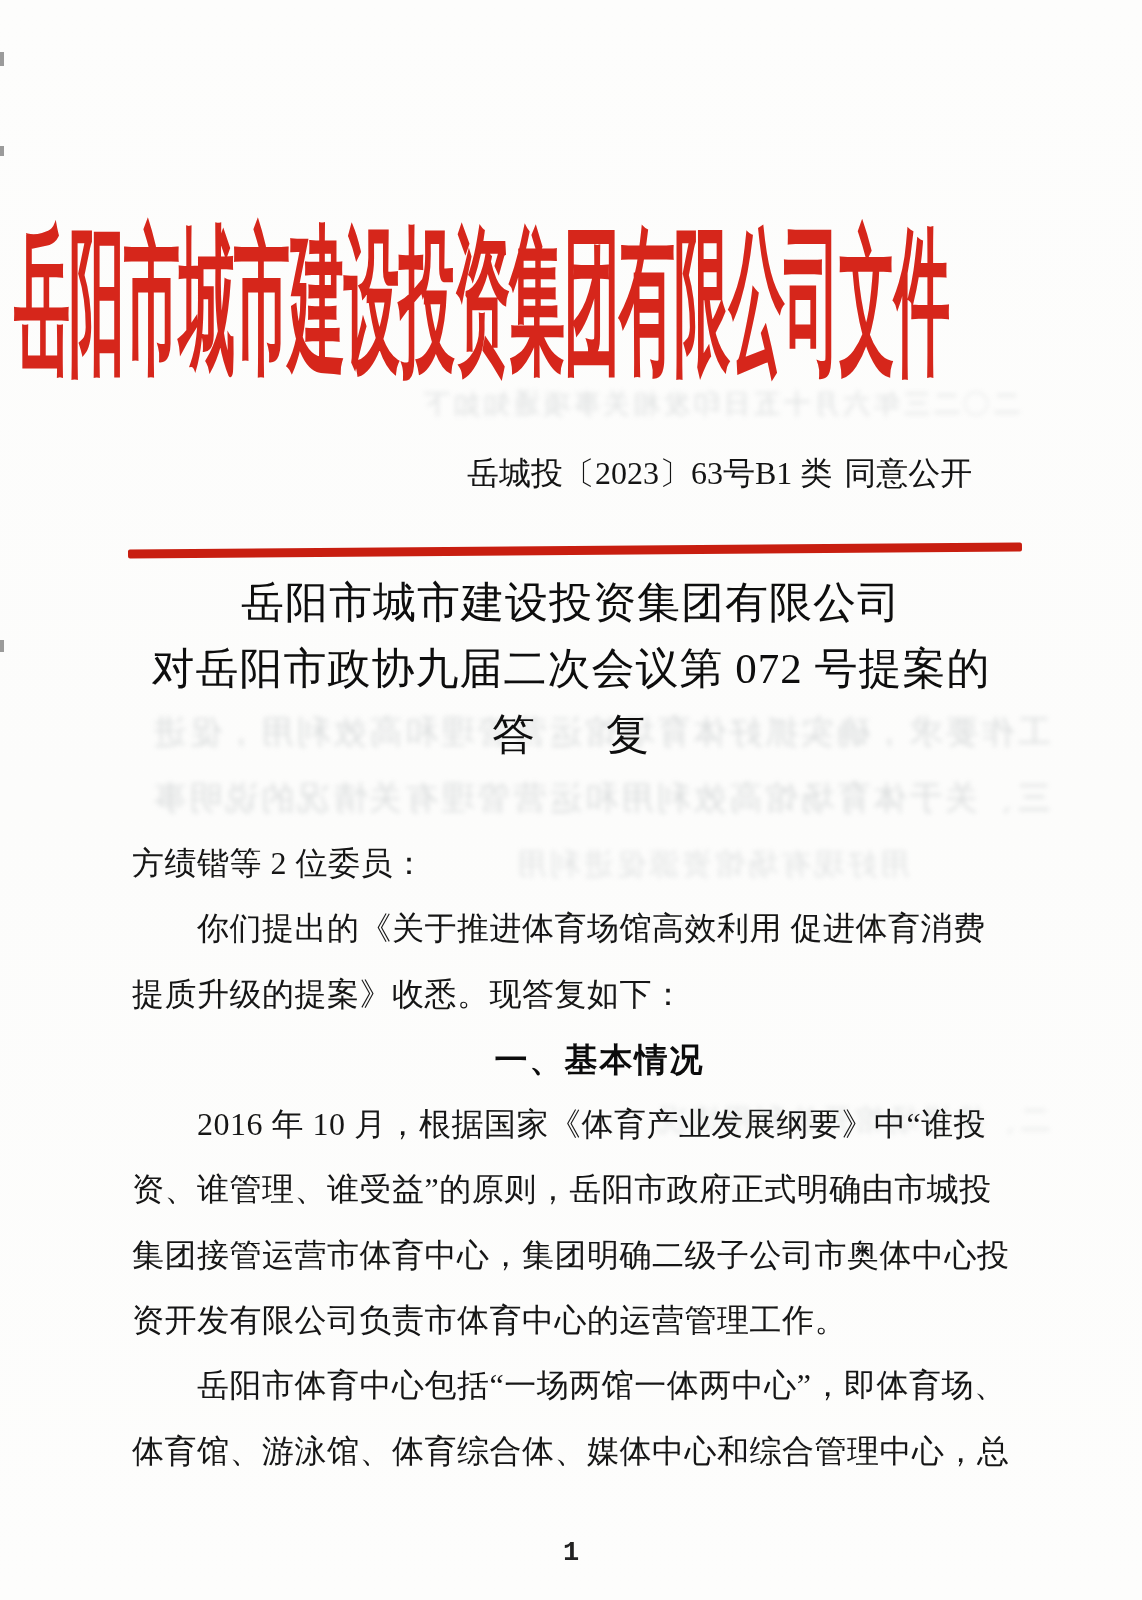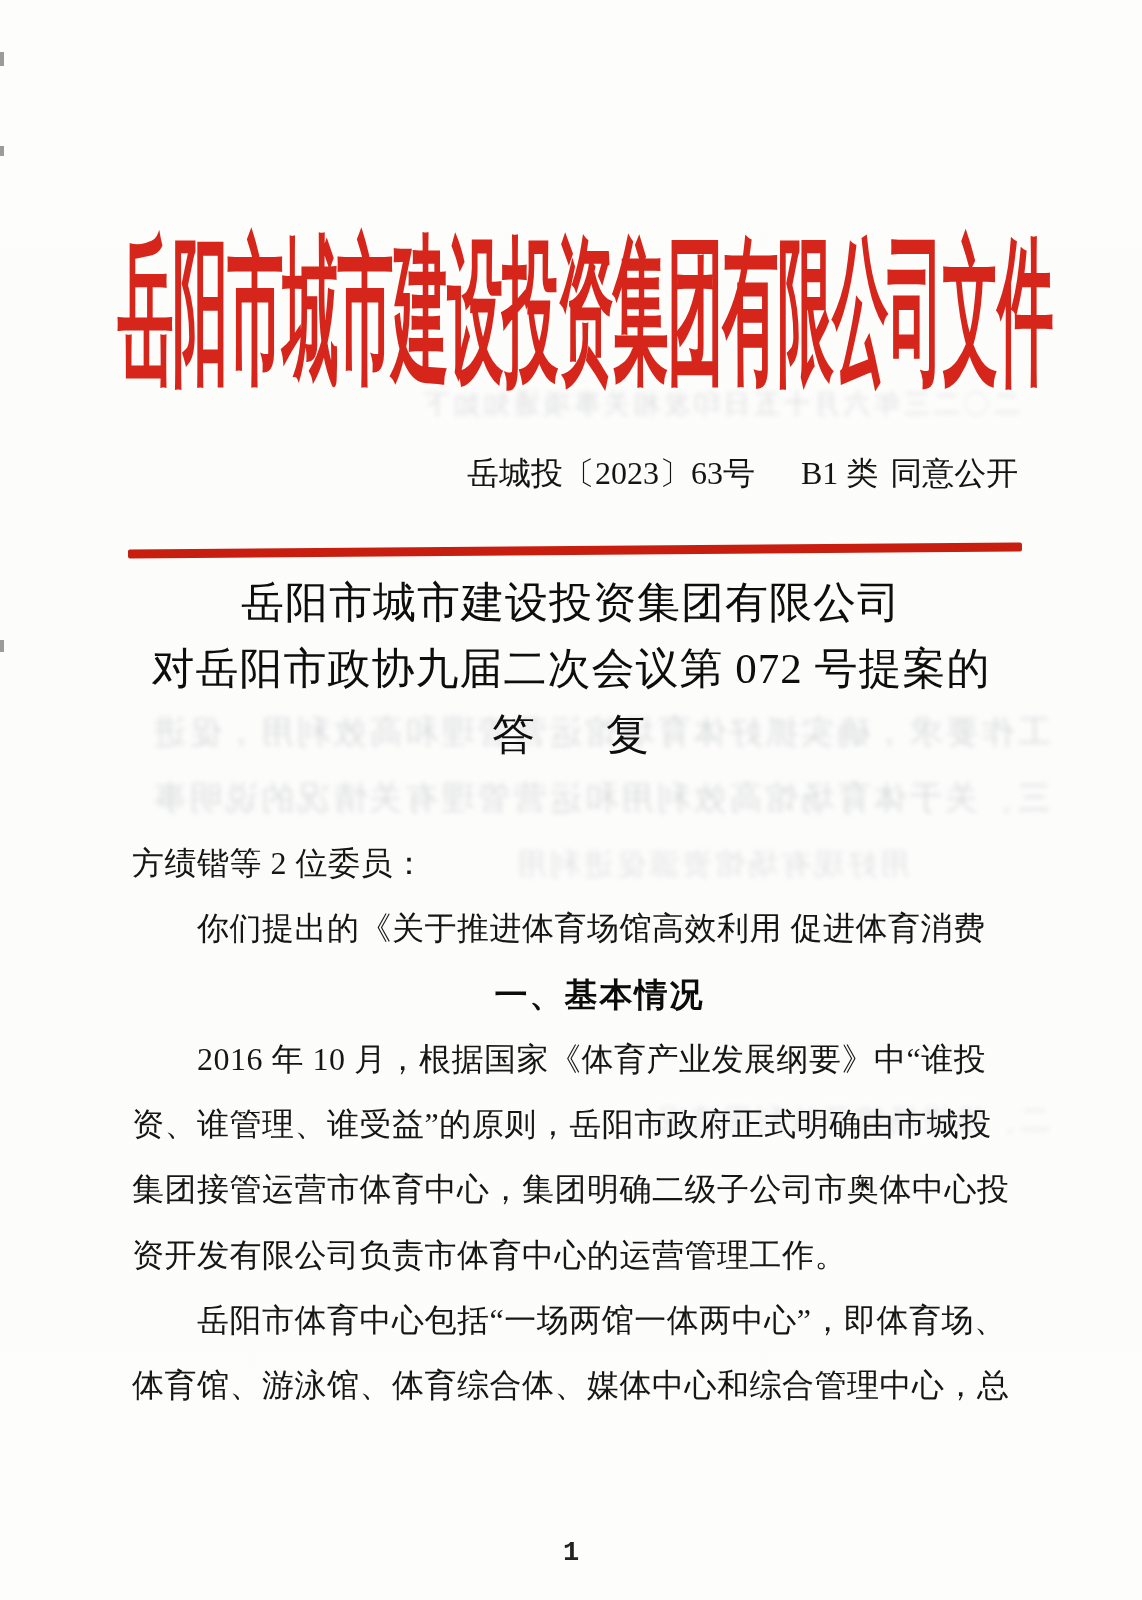--- a/index.html
+++ b/index.html
@@ -33,40 +33,40 @@
     pointer-events:none;
   }
   .g1{top:386px;left:300px;width:720px;font-size:27px;opacity:.38;}
   .g2{top:710px;left:150px;width:900px;font-size:33px;opacity:.42;}
   .g3{top:776px;left:150px;width:900px;font-size:33px;opacity:.42;}
   .g4{top:844px;left:500px;width:410px;font-size:30px;opacity:.33;}
   .g5{top:1100px;left:500px;width:550px;font-size:30px;opacity:.30;}
 
   
   .red-header{
-    position:absolute;top:206px;left:0;right:0;
-    text-align:center;
+    position:absolute;top:196px;left:0;right:0;
+    text-align:left;
   }
   .red-header span{
     display:inline-block;
     font-size:56px;
     font-weight:bold;
     letter-spacing:-1px;
     transform:translateX(14px) scaleY(2.85) ;
     transform-origin:top center;
     white-space:nowrap;
   }
 
   
   .docnum-row{
     position:absolute;top:452px;left:467px;
     font-size:32px;color:#141414;
     white-space:nowrap;
   }
-  .docnum-row .classification{margin-left:46px;text-align:right;}
+  .docnum-row .classification{text-align:right;}
   .docnum-row .cls-gap{display:inline-block;width:12px;}
 
   
   .red-rule{
     position:absolute;top:546px;left:128px;
     width:894px;height:9px;
     transform:rotate(-0.45deg);
     border-radius:2px;
   }
 
@@ -136,20 +136,21 @@
     <div>岳阳市城市建设投资集团有限公司</div>
     <div>对岳阳市政协九届二次会议第 072 号提案的</div>
     <div class="title-line3">
       <span>答</span><span class="spacer"></span><span>复</span>
     </div>
   </div>
 
   <div class="body-text" style="color: rgb(22, 22, 22);">
       <div class="bline">方绩锴等 2 位委员：</div>
       <div class="bline indent">你们提出的《关于推进体育场馆高效利用 促进体育消费</div>
+      <div class="bline">提质升级的提案》收悉。现答复如下：</div>
       <div class="bline indent heading">一、基本情况</div>
       <div class="bline indent">2016 年 10 月，根据国家《体育产业发展纲要》中“谁投</div>
       <div class="bline">资、谁管理、谁受益”的原则，岳阳市政府正式明确由市城投</div>
       <div class="bline">集团接管运营市体育中心，集团明确二级子公司市奥体中心投</div>
       <div class="bline">资开发有限公司负责市体育中心的运营管理工作。</div>
       <div class="bline indent">岳阳市体育中心包括“一场两馆一体两中心”，即体育场、</div>
       <div class="bline">体育馆、游泳馆、体育综合体、媒体中心和综合管理中心，总</div>
     </div>
 
   <div class="page-number">1</div>

